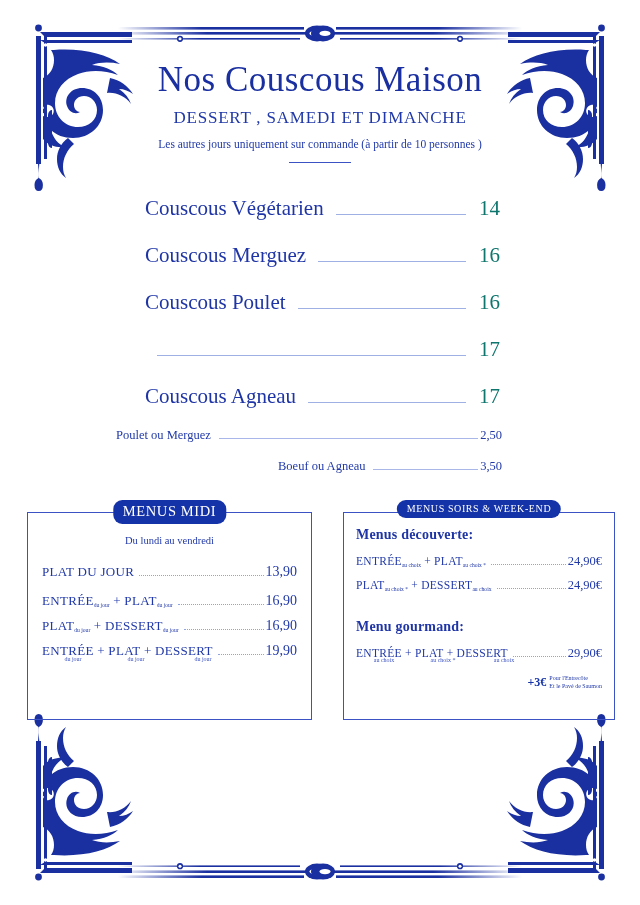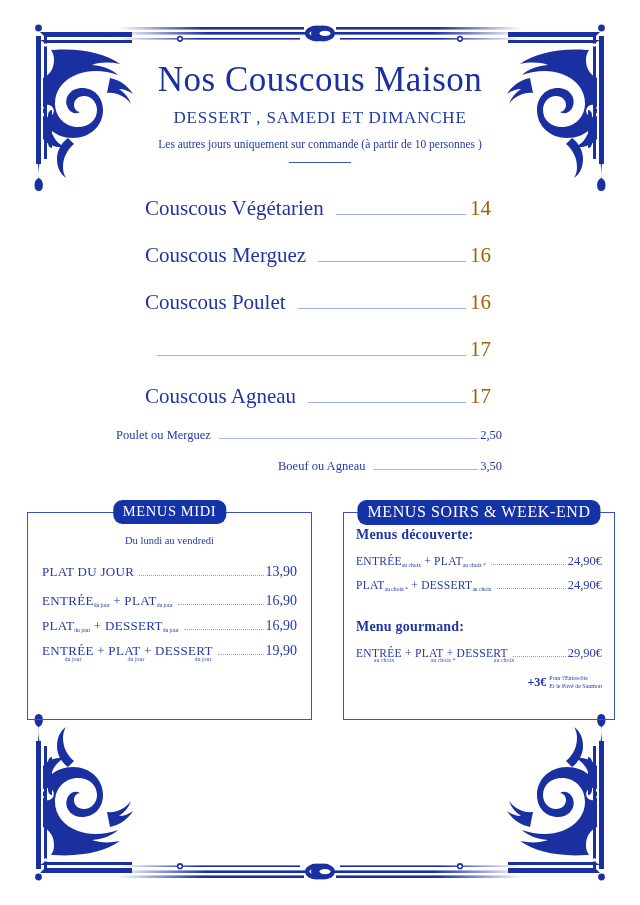--- a/index.html
+++ b/index.html
@@ -94,22 +94,22 @@
     color: #1f35a6;
   }
   .cc-lead {
     flex: 1;
     border-bottom: 1.1px solid #9fb0e4;
     margin: 0 4px 7px 12px;
     min-width: 14px;
   }
   .cc-price {
     font-size: 21px;
-    color: #a16207;
-    text-align: left;
+    color: #0f766e;
+    text-align: right;
     width: 30px;
     white-space: nowrap;
   }
 
   
   .supp {
     position: absolute;
     left: 116px;
     right: 138px;
     top: 428px;
@@ -156,21 +156,21 @@
     left: 50%;
     transform: translateX(-50%);
     background: #1433a8;
     color: #ffffff;
     border-radius: 9px;
     padding: 3px 10px 4px;
     font-size: 14.5px;
     letter-spacing: 0.6px;
     white-space: nowrap;
   }
-  .box-right .badge { font-size: 16px; padding: 3px 10px 4px; }
+  .box-right .badge { font-size: 10px; padding: 3px 10px 4px; }
 
   .box-sub {
     text-align: center;
     font-size: 10.5px;
     margin-top: 22px;
     color: #2139a8;
   }
 
   .box-body {
     padding: 0 14px;

